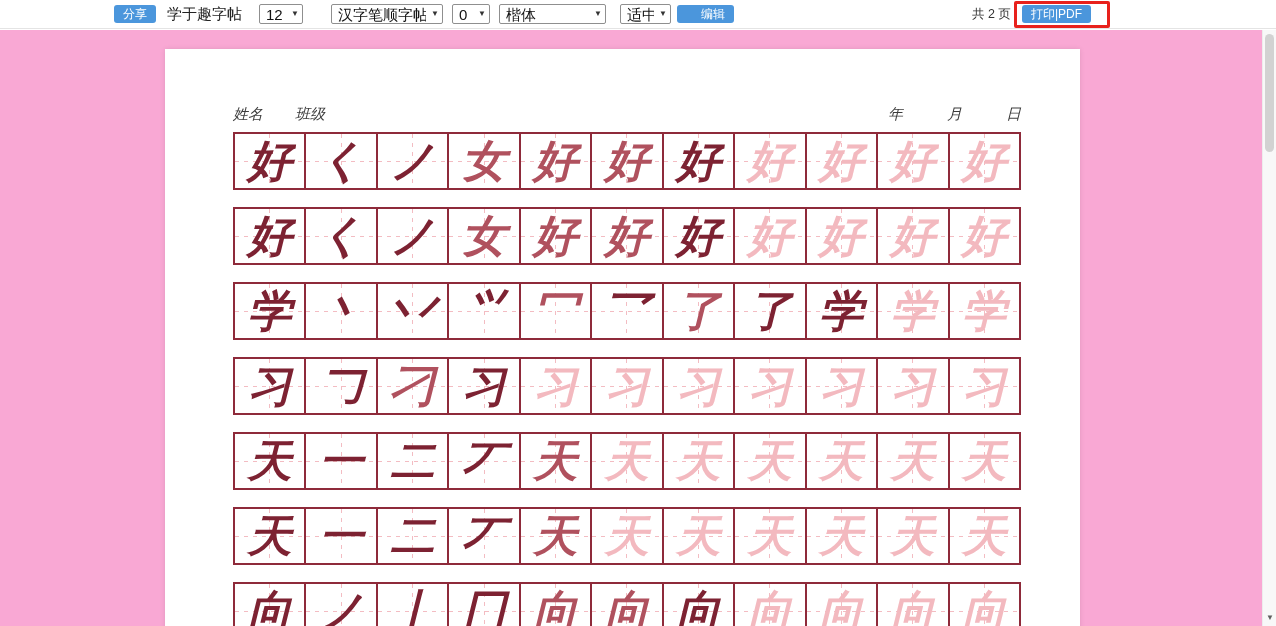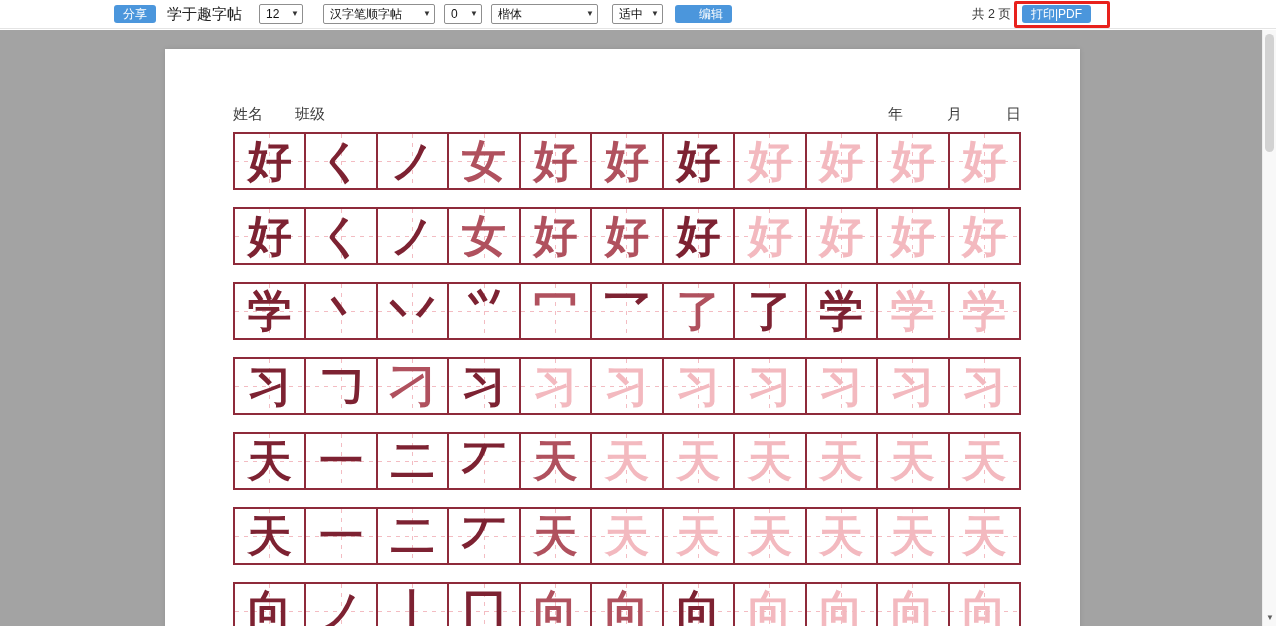--- a/index.html
+++ b/index.html
@@ -10,37 +10,37 @@
   
   .toolbar { position:absolute; top:0; left:0; right:0; height:29px; background:#ffffff;
              border-bottom:1px solid #e4e4e4; display:flex; align-items:center; z-index:5; }
   .btn { background:#4b96dc; color:#fff; border:none; border-radius:3px; font-size:12px;
          height:18px; line-height:18px; padding:0 9px; cursor:pointer;
          font-family:"Liberation Sans", sans-serif; }
   .app-title { font-size:15px; color:#222; margin-left:11px; }
   .share-btn { margin-left:114px; }
   .select-wrap { position:relative; display:inline-block; }
   .select-wrap select { appearance:none; -webkit-appearance:none; background:#fff; color:#111;
-         border:1px solid #8f8f8f; border-radius:2px; height:20px; font-size:12px;
+         border:1px solid #8f8f8f; border-radius:2px; height:20px; font-size:15px;
          padding:0 16px 0 6px; width:100%; font-family:"Liberation Sans", sans-serif; }
   .select-wrap .arrow { position:absolute; right:4px; top:6px; font-size:8px; color:#333;
          pointer-events:none; line-height:8px; }
   .w1 { width:44px;  margin-left:17px; }
-  .w2 { width:112px; margin-left:20px;border-radius:9px; }
+  .w2 { width:112px; margin-left:28px;border-radius:9px; }
   .w3 { width:38px;  margin-left:9px;  }
   .w4 { width:107px; margin-left:9px;  }
   .w5 { width:51px;  margin-left:14px; }
-  .edit-btn { margin-left:12px;padding-left:24px; }
+  .edit-btn { margin-left:6px;padding-left:24px; }
   .toolbar-right { margin-left:auto; margin-right:185px; display:flex; align-items:center; gap:11px; }
   .page-count { font-size:12.5px; color:#333; }
   .highlight-box { position:absolute; left:1014px; top:1px; width:96px; height:27px;
          border:3px solid #e8211c; border-radius:2px; z-index:9; pointer-events:none; }
 
   
-  .main { position:absolute; top:30px; left:0; right:0; bottom:0; background:#a3a3a3; overflow:hidden; }
+  .main { position:absolute; top:30px; left:0; right:0; bottom:0; background:#f9a8d4; overflow:hidden;font-style:italic; }
   .paper { position:absolute; left:165px; top:19px; width:915px; height:780px; background:#ffffff;
            box-shadow:0 0 5px rgba(0,0,0,0.10); }
   .sheet-inner { margin-left:68px; width:788px; }
   .sheet-header { padding-top:55px; display:flex; align-items:flex-end; font-size:15px;
                   color:#3c3c3c; height:75px; }
   .lbl-class { margin-left:32px; }
   .hdr-spacer { flex:1; }
   .lbl-month, .lbl-day { margin-left:44px; }
 
   

